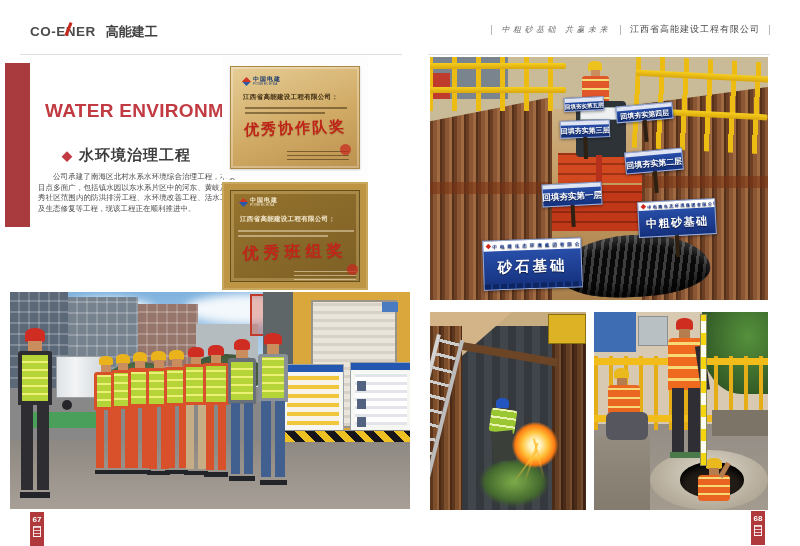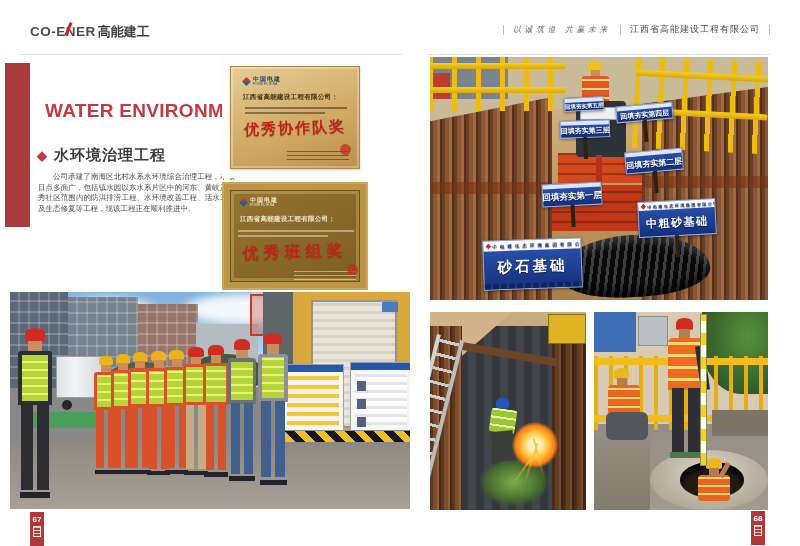--- a/index.html
+++ b/index.html
@@ -4,34 +4,34 @@
 <style>
   *{box-sizing:border-box;margin:0;padding:0}
   html,body{background:#e8e8e8}
   .canvas{position:relative;width:800px;height:546px;background:#ffffff;overflow:hidden;
           font-family:"Liberation Sans",sans-serif;margin:0 auto}
   i,b{font-style:normal}
 
   
   .logo{position:absolute;left:30px;top:22px;height:16px;white-space:nowrap}
   .logo-en{font-size:13.5px;font-weight:bold;color:#4c4c4c;letter-spacing:.5px}
-  .logo-cn{font-size:13px;font-weight:bold;color:#3f3f3f;margin-left:2px}
+  .logo-cn{font-size:13px;font-weight:bold;color:#3f3f3f;margin-left:10px}
   .logo-slash{position:absolute;left:37px;top:0;width:2.5px;height:14px;background:#c8271e;transform:rotate(22deg)}
   .hdr-right{position:absolute;right:30px;top:23px;display:flex;align-items:center;gap:9px}
   .hdr-div{width:1px;height:10px;background:#b9b9b9}
   .slogan{font-family:"DejaVu Serif",serif;font-style:italic;font-size:8px;letter-spacing:3.5px;color:#6b6b6b}
   .hdr-company{font-size:9px;font-weight:normal;color:#4a4a4a;letter-spacing:1px}
   .hdr-rule{position:absolute;top:54px;height:1px;background:#dedede}
   .hdr-rule.l{left:20px;width:382px}
   .hdr-rule.r{left:428px;width:342px}
 
   
   .red-block{position:absolute;left:5px;top:63px;width:25px;height:164px;background:#a93a3d}
   .title-en{position:absolute;left:45px;top:99px;font-size:19px;line-height:23px;font-weight:bold;color:#c23a42;letter-spacing:.3px}
-  .title-cn{position:absolute;left:37px;top:146px;font-size:15px;color:#3c3c3c;font-weight:bold;letter-spacing:1px}
+  .title-cn{position:absolute;left:62px;top:146px;font-size:15px;color:#3c3c3c;font-weight:bold;letter-spacing:1px}
   .diamond{color:#c23a42;font-size:13px;margin-right:6px}
   .para{position:absolute;left:38px;top:172px;width:197px;font-size:7.5px;line-height:10.5px;
         color:#4d4d4d;text-align:justify;text-indent:2em}
   .tab{position:absolute;width:14px;background:#b0393c;color:#fff;text-align:center;padding-top:3px;z-index:9}
   .tab .num{font-size:8px;font-weight:bold;line-height:9px}
   .tab .glyph{width:8px;height:11px;margin:2px auto 3px;border:1px solid rgba(255,255,255,.85);
               background:repeating-linear-gradient(0deg,transparent 0 2px,rgba(255,255,255,.7) 2px 3px)}
   .tab.tl{left:30px;top:512px;height:34px}
   .tab.tr{left:751px;top:511px;height:34px}
 
@@ -161,21 +161,21 @@
 <body>
 
 <div class="canvas">
 
   <div class="logo">
     <span class="logo-en">CO-ENER</span><span class="logo-cn">高能建工</span>
     <span class="logo-slash"></span>
   </div>
   <div class="hdr-right">
     <span class="hdr-div"></span>
-    <span class="slogan">以诚筑道  共赢未来</span>
+    <span class="slogan">中粗砂基础  共赢未来</span>
     <span class="hdr-div"></span>
     <span class="hdr-company">江西省高能建设工程有限公司</span>
     <span class="hdr-div"></span>
   </div>
   <div class="hdr-rule l"></div>
   <div class="hdr-rule r"></div>
 
   <div class="red-block"></div>
   <div class="title-en"><span>WATER ENVIRONMENT</span><br></div>
   <div class="title-cn"><span class="diamond">◆</span><span>水环境治理工程</span></div>

